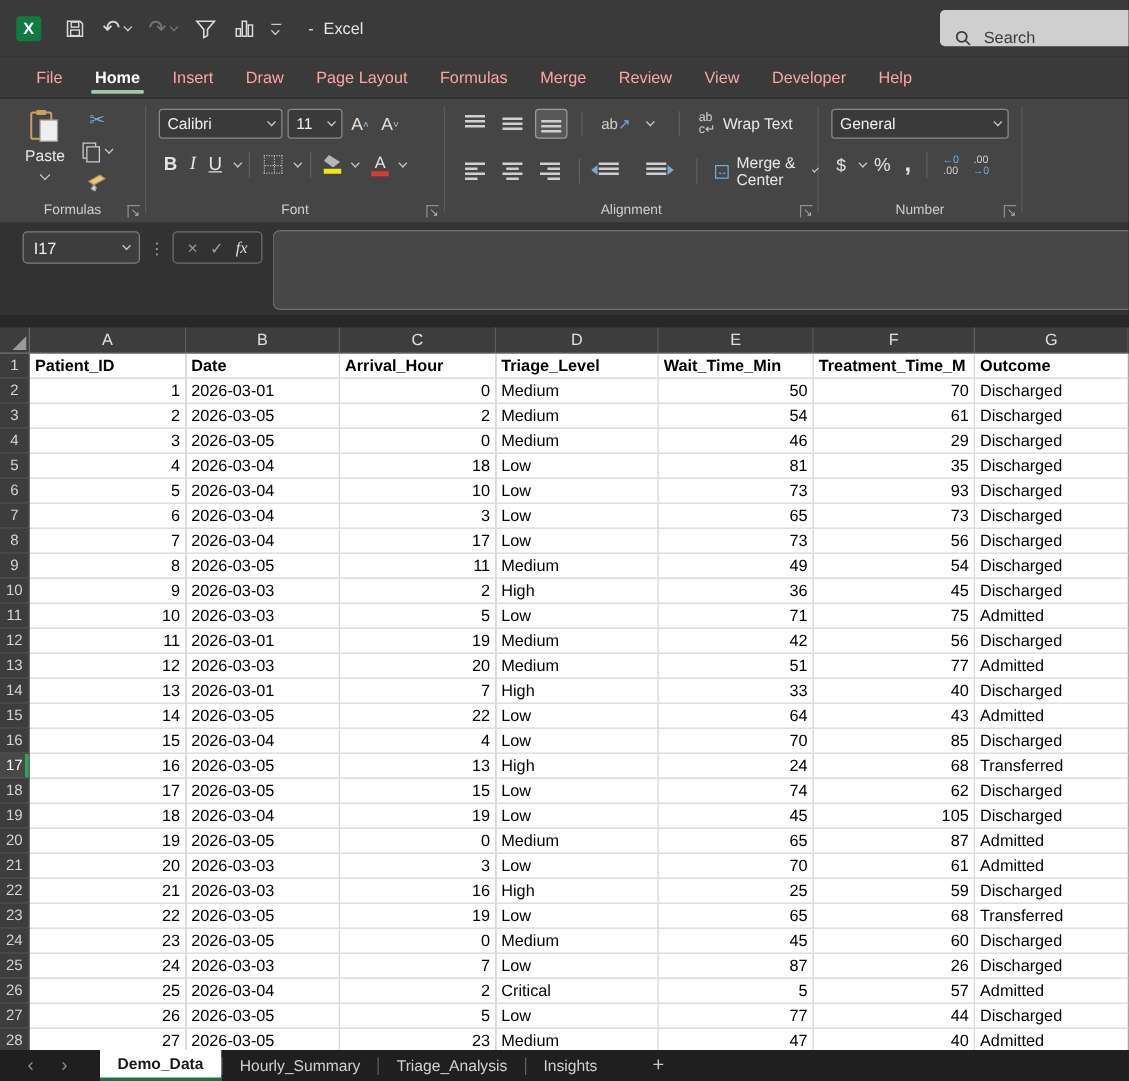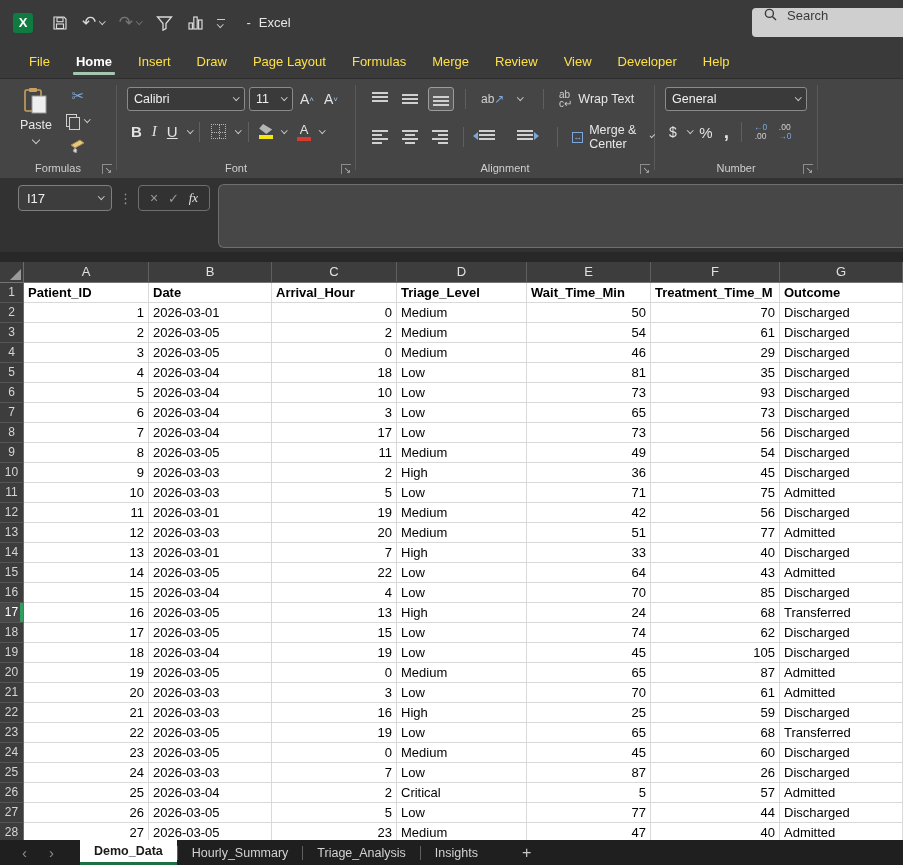--- a/index.html
+++ b/index.html
@@ -16,26 +16,26 @@
   .glyph { font-size:17px; line-height:1; color:#d9d9d9; }
   .disabled { opacity:.38; }
   .chev { width:6px; height:6px; border-right:1.4px solid #c9c9c9; border-bottom:1.4px solid #c9c9c9;
     transform:rotate(45deg); display:inline-block; margin-left:4px; margin-top:-3px; }
   .chev.small { width:4.5px; height:4.5px; }
   .qat-custom { display:flex; flex-direction:column; align-items:center; margin-left:4px; }
   .qat-custom .bar { width:8px; height:1.5px; background:#c9c9c9; margin-bottom:2px; }
   .qat-custom .chev { margin:0; }
   .win-title { color:#e6e6e6; font-size:13px; margin-left:22px; display:flex; gap:8px; }
   .searchbox { position:absolute; right:0; top:8px; width:151px; height:29px; background:#cfcfcf;
-    border-radius:4px 0 0 4px; display:flex; align-items:flex-start; color:#3a3a3a; font-size:13px; }
+    border-radius:4px 0 0 4px; display:flex; align-items:flex-end; color:#3a3a3a; font-size:13px; }
   .searchbox svg { margin:0 10px 0 12px; }
 
   
   .menubar { height:33px; background:#3a3a3a; display:flex; align-items:stretch; padding-left:16px; }
-  .menu-tab { color:#fde047; font-size:13px; padding:0 13px; display:flex; align-items:center; position:relative; }
+  .menu-tab { color:#fca5a5; font-size:13px; padding:0 13px; display:flex; align-items:center; position:relative; }
   .menu-tab.active { color:#ffffff; font-weight:bold; }
   .menu-tab.active::after { content:""; position:absolute; left:10px; right:10px; bottom:3px;
     height:3px; background:#a4c8af; border-radius:1px; }
 
   
   .ribbon { height:100px; background:#454545; border-top:1px solid #2e2e2e; display:flex; position:relative; }
   .rgroup { position:relative; height:100%; flex-shrink:0; }
   .rsep { width:1px; background:#5a5a5a; margin:6px 0 8px; flex-shrink:0; }
   .rlabel { position:absolute; bottom:4px; left:0; right:0; text-align:center; color:#cfcfcf; font-size:11px; }
   .launcher { position:absolute; right:4px; bottom:4px; width:10px; height:10px; color:#b5b5b5;
@@ -56,21 +56,21 @@
   .scissors { color:#7da7d9; font-size:15px; }
   .copy-ic { position:relative; width:12px; height:14px; }
   .copy-ic::before, .copy-ic::after { content:""; position:absolute; width:9px; height:11px;
     border:1px solid #cfcfcf; background:#454545; }
   .copy-ic::before { left:0; top:0; } .copy-ic::after { left:3px; top:3px; }
 
   
   .g-font { width:238px; }
   .g-font .rrow1 { position:absolute; top:8px; left:10px; gap:4px; }
   .g-font .rrow2 { position:absolute; top:42px; left:10px; gap:2px; }
-  .name-combo { width:118px; } .size-combo { width:44px; }
+  .name-combo { width:99px; } .size-combo { width:44px; }
   .fontsize-btn { font-size:14px; color:#e3e3e3; padding:1px 3px; position:relative; }
   .fontsize-btn sup { font-size:8px; color:#9ec5e8; }
   .b-btn { font-weight:bold; font-size:15px; }
   .i-btn { font-style:italic; font-family:"Liberation Serif", serif; font-size:15px; }
   .u-btn { text-decoration:underline; font-size:15px; }
   .border-ic { width:15px; height:15px; border:1px dotted #b5b5b5; position:relative; }
   .border-ic::before { content:""; position:absolute; left:50%; top:0; bottom:0; border-left:1px dotted #b5b5b5; }
   .border-ic::after { content:""; position:absolute; top:50%; left:0; right:0; border-top:1px dotted #b5b5b5; }
   .color-btn { display:flex; flex-direction:column; align-items:center; padding:1px 3px; }
   .color-btn .letter { font-size:13px; color:#e3e3e3; line-height:13px; }

